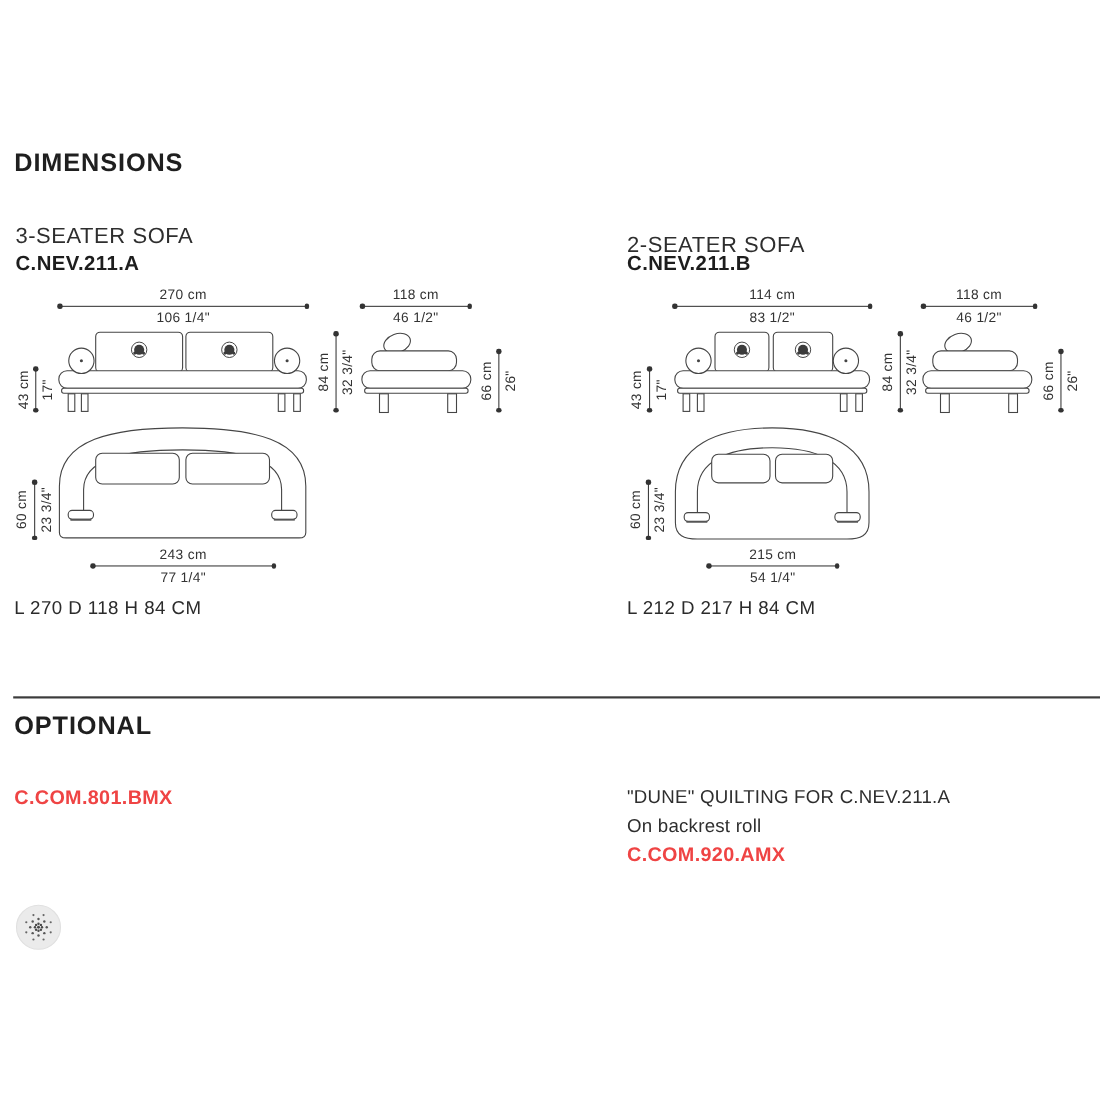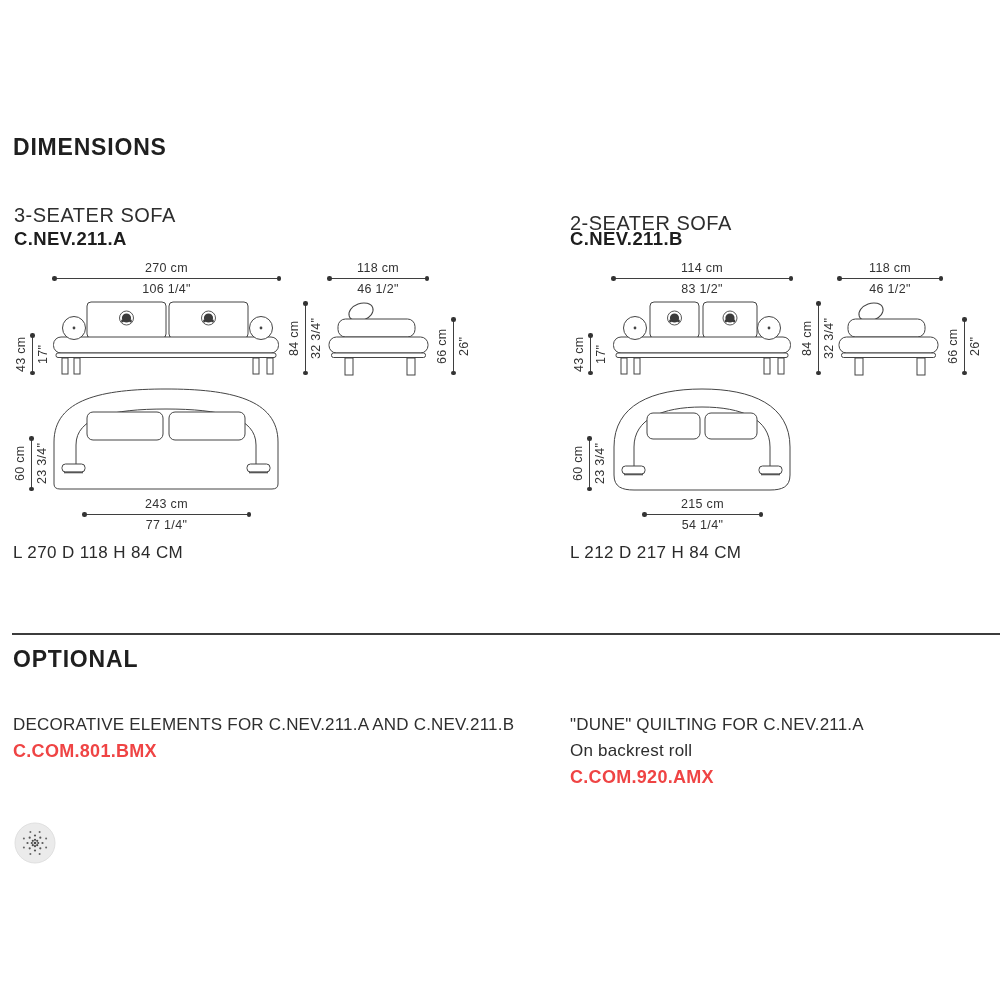--- a/index.html
+++ b/index.html
@@ -237,21 +237,20 @@
   <div class="dline"></div>
   <div class="dlabel">54 1/4"</div>
 </div>
 
 <div class="abs summary" style="left:570px;top:543px;">L 212 D 217 H 84 CM</div>
 
 <div class="rule"></div>
 <div class="abs h1" style="left:13px;top:646px;">OPTIONAL</div>
 
 <div class="abs" style="left:13px;top:712px;width:545px;">
-  <div class="optline">DECORATIVE ELEMENTS FOR C.NEV.211.A AND C.NEV.211.B</div>
   <div class="optcode">C.COM.801.BMX</div>
 </div>
 
 <div class="abs" style="left:570px;top:712px;width:420px;">
   <div class="optline">"DUNE" QUILTING FOR C.NEV.211.A</div>
   <div class="optline">On backrest roll</div>
   <div class="optcode">C.COM.920.AMX</div>
 </div>
 
 <svg class="abs" style="left:13px;top:821px;" width="44" height="44" viewBox="0 0 44 44">

